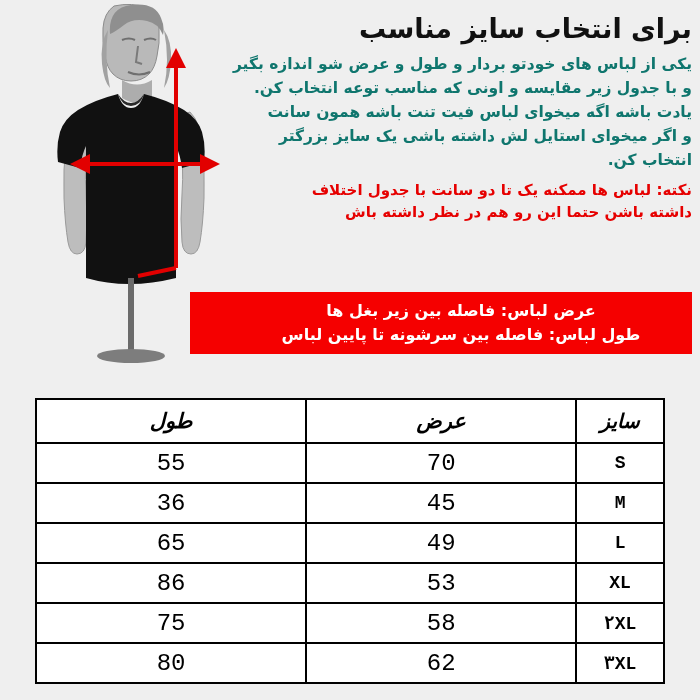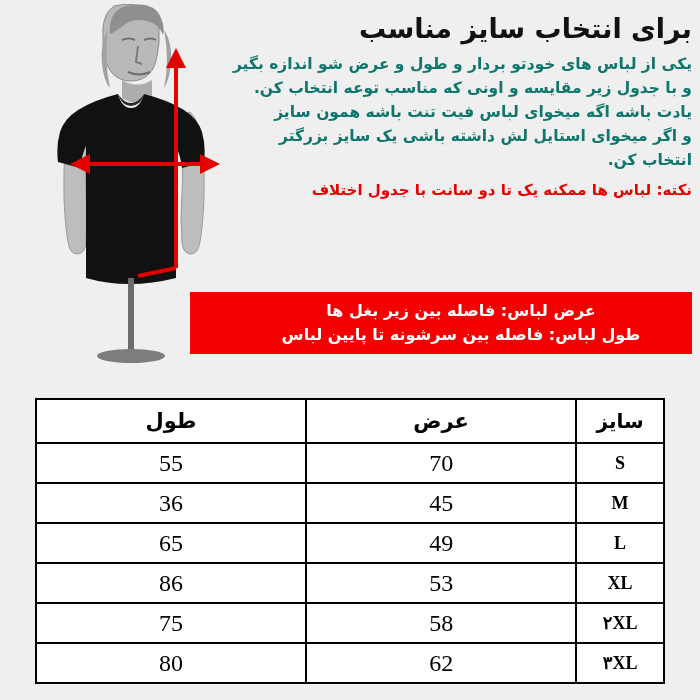--- a/index.html
+++ b/index.html
@@ -64,27 +64,27 @@
     background:#fff;
   }
   th,td{
     border:2px solid #000;
     text-align:center;
     color:#000;
     background:#fff;
   }
   thead th{
     height:40px;
-    font-size:21px;font-weight:bold;
+    font-size:21px;font-weight:bold;font-style:italic;
   }
   thead th.size-col{font-size:20px;}
   tbody td{
     height:36px;
     font-size:24px;
-    font-family:Liberation Serif, serif;
+    font-family:Liberation Mono, monospace;
     margin-top:34px;
   }
   tbody td.size-cell{
     font-size:18px;font-weight:bold;
   }
   col.c-size{width:88px;}
   col.c-width{width:271px;}
   col.c-len{width:271px;}
 </style>
 </head>
@@ -155,26 +155,27 @@
           <path d="M158 264 L120 272"></path>
         </g>
       </svg>
     </div>
 
     <div class="text-block">
       <h1 class="headline">برای انتخاب سایز مناسب</h1>
       <div class="para">
         <div>یکی از لباس های خودتو بردار و طول و عرض شو اندازه بگیر</div>
         <div>و با جدول زیر مقایسه و اونی که مناسب توعه انتخاب کن.</div>
-        <div>یادت باشه اگه میخوای لباس فیت تنت باشه همون سایز</div>
+        <div>یادت باشه اگه میخوای لباس فیت تنت باشه همون سانت</div>
         <div>و اگر میخوای استایل لش داشته باشی یک سایز بزرگتر</div>
         <div>انتخاب کن.</div>
       </div>
       <div class="note">
         <div>نکته: لباس ها ممکنه یک تا دو سانت با جدول اختلاف</div>
+        <div>داشته باشن حتما این رو هم در نظر داشته باش</div>
       </div>
     </div>
 
     <div class="red-band">
       <div>عرض لباس: فاصله بین زیر بغل ها</div>
       <div>طول لباس: فاصله بین سرشونه تا پایین لباس</div>
     </div>
   </div>
 
   <div class="table-wrap">

